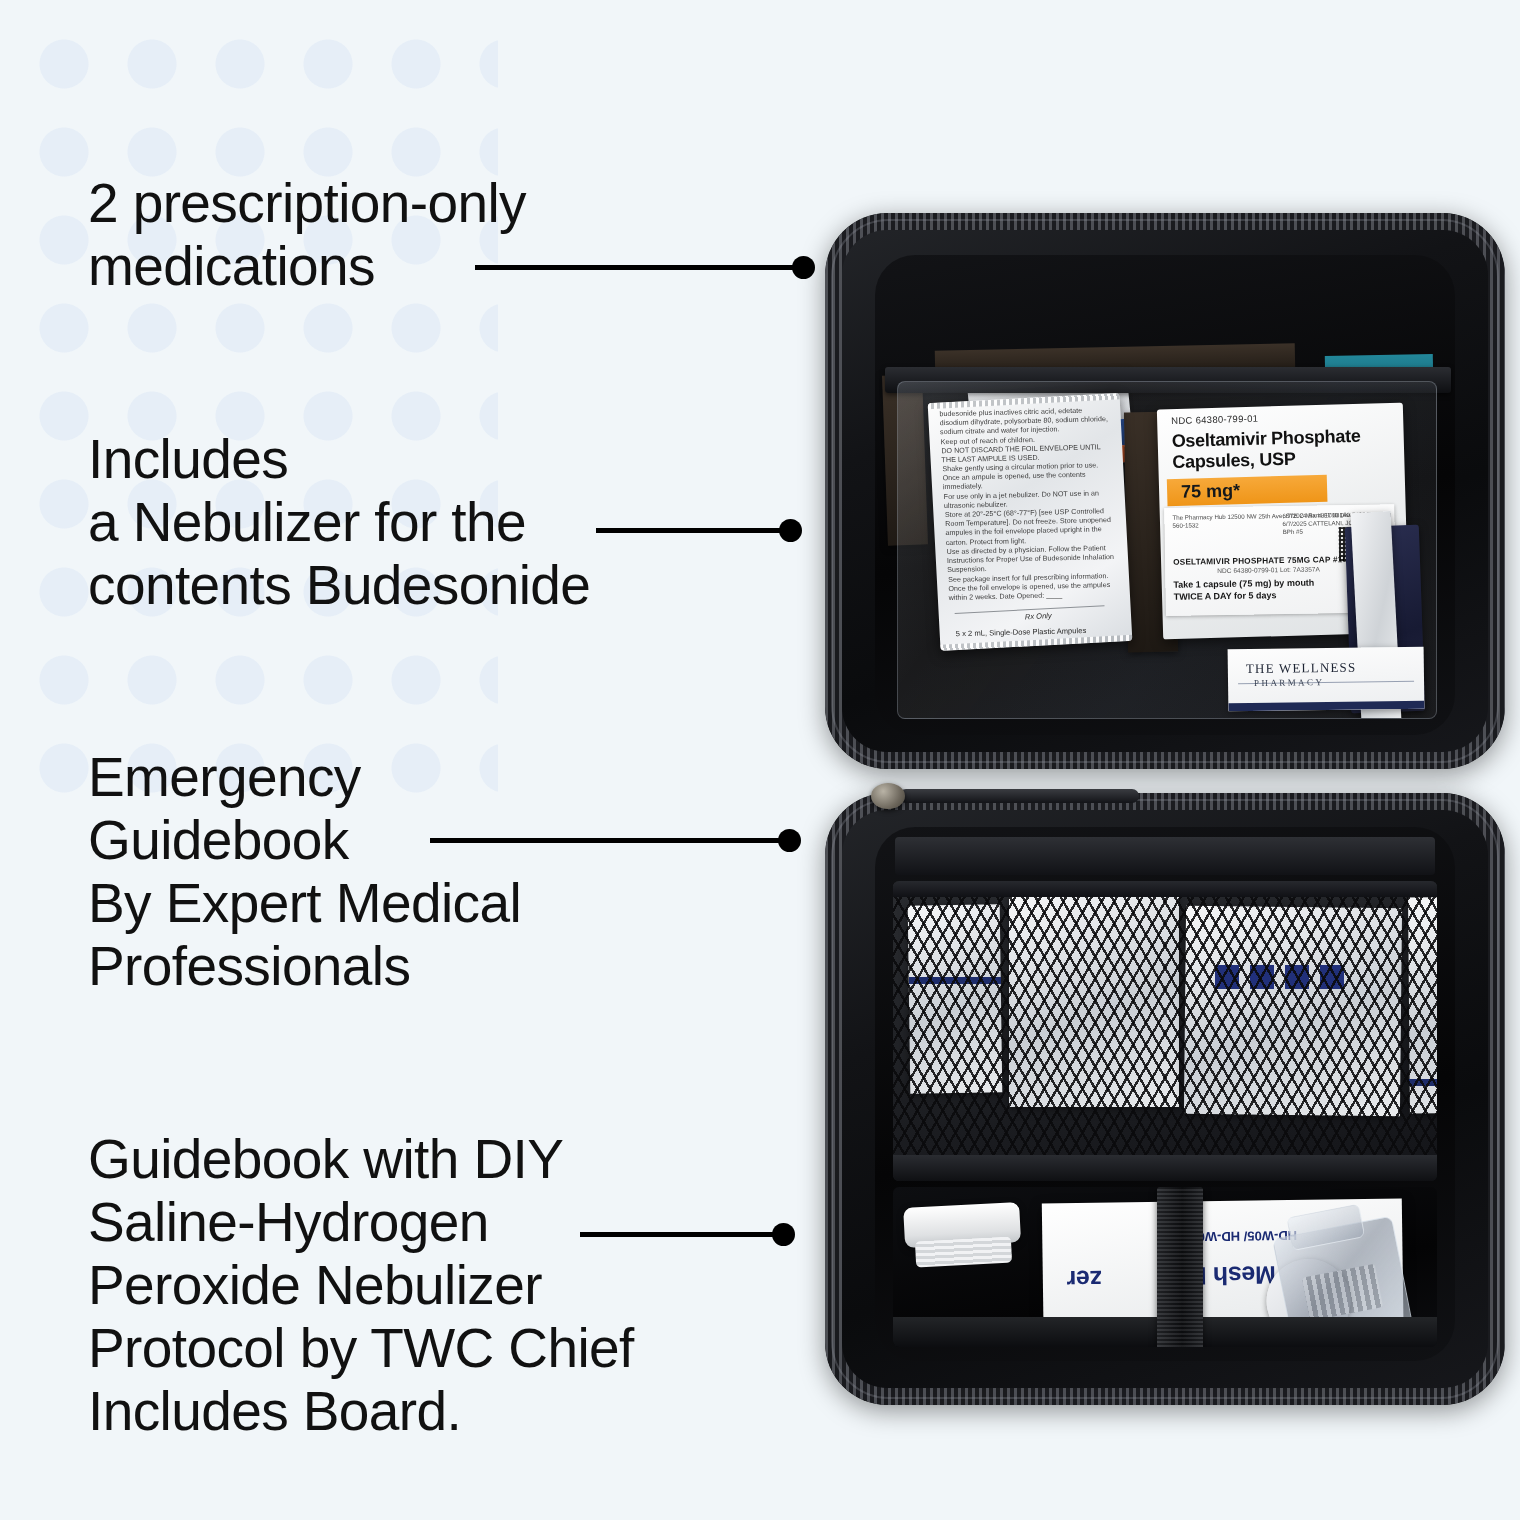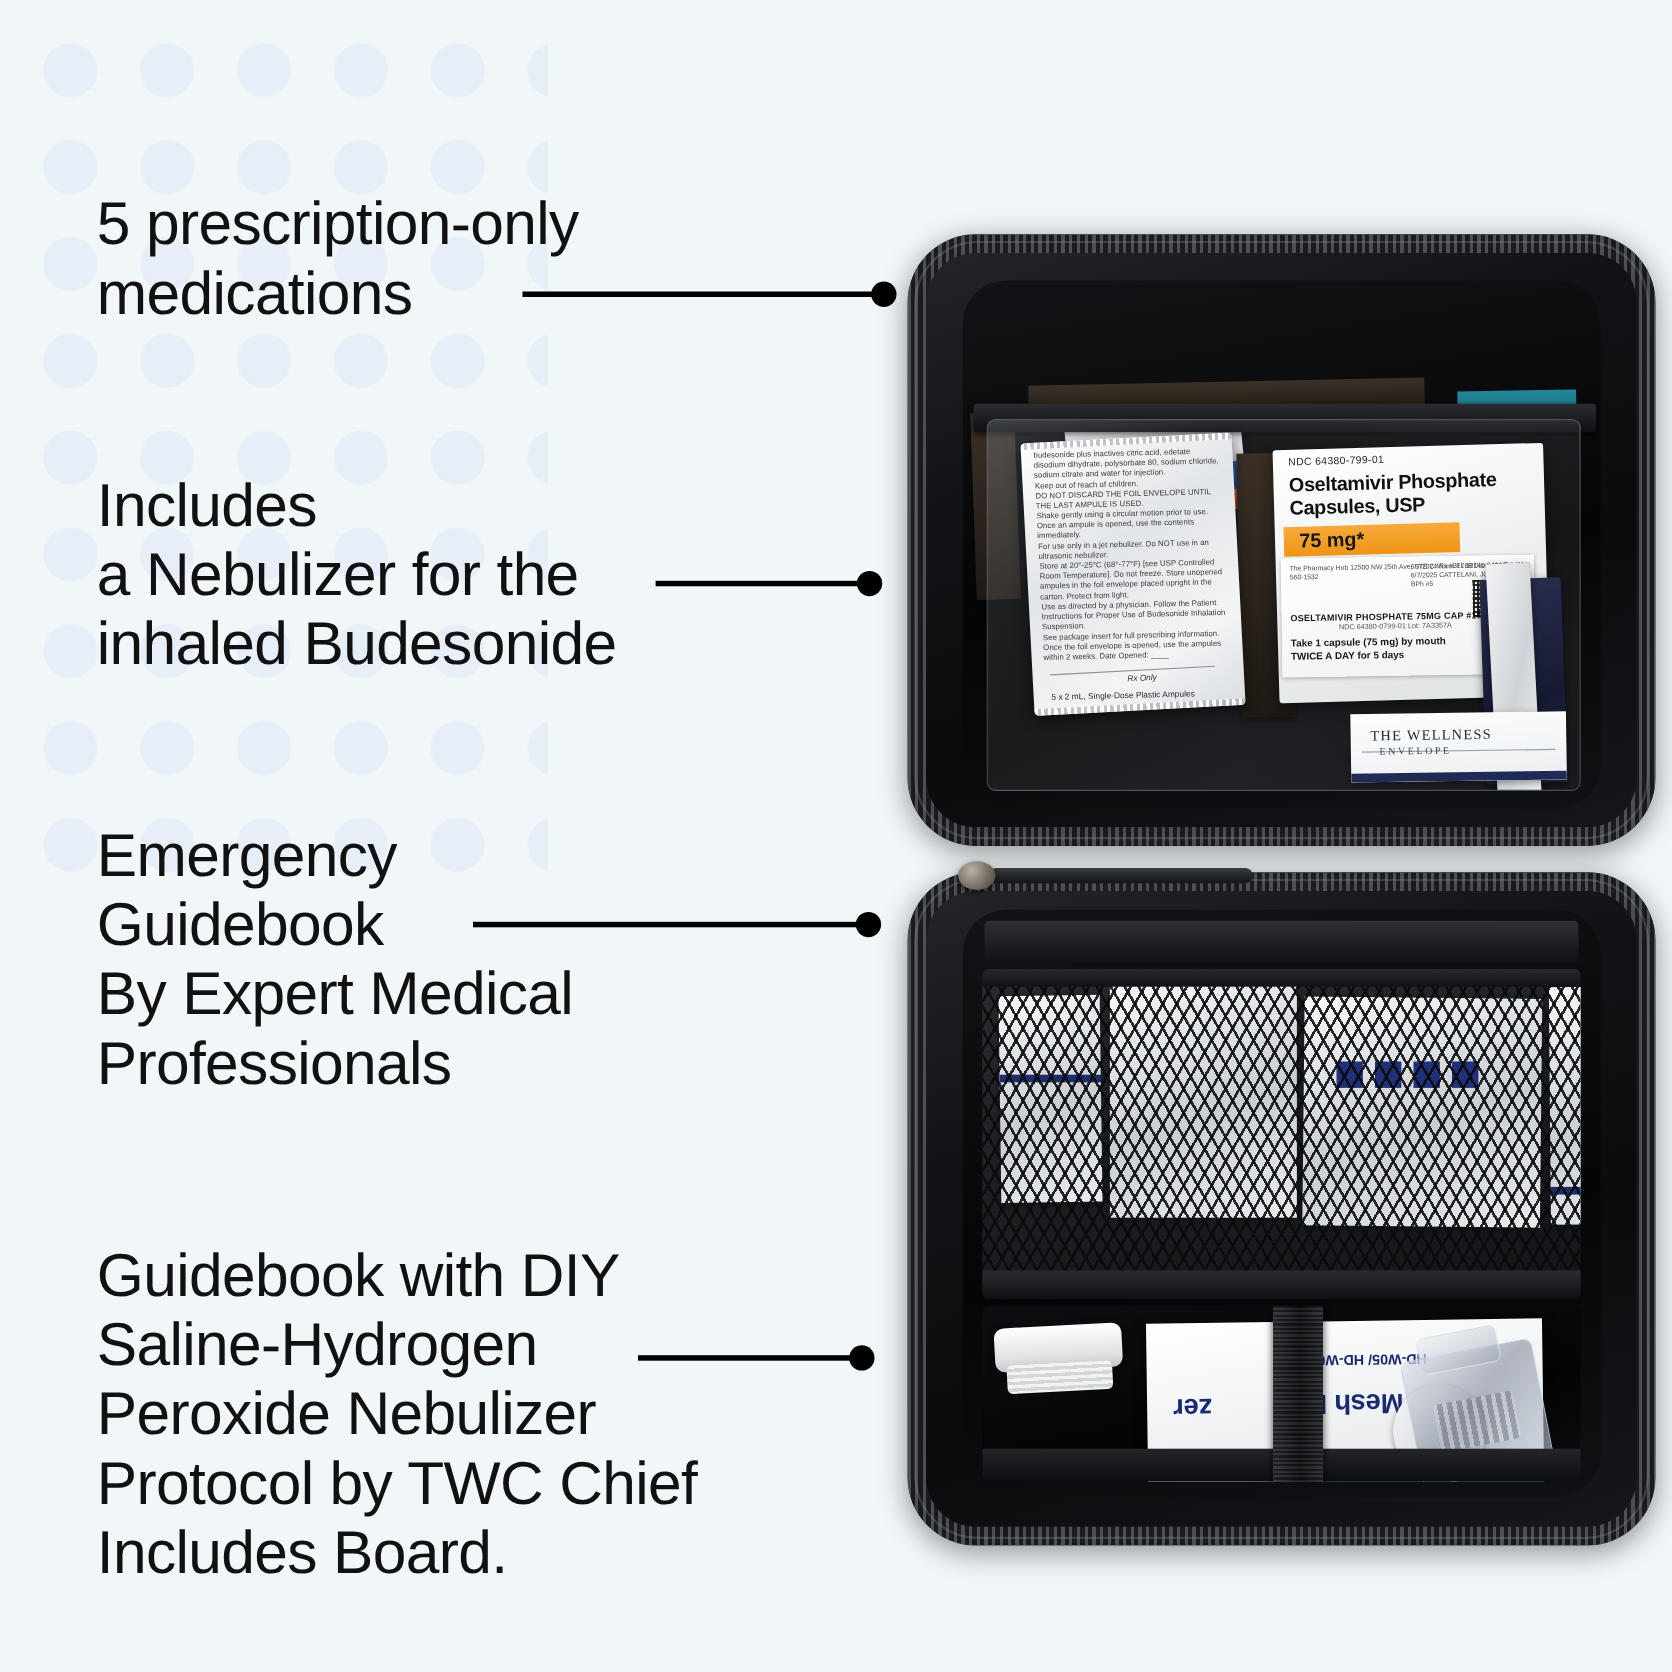--- a/index.html
+++ b/index.html
@@ -495,30 +495,30 @@
     position:absolute; left:0; right:0; bottom:0; height:30px;
     background:linear-gradient(180deg,#232528,#0c0d10);
   }
 </style>
 </head>
 <body>
 
 <div id="dot-grid"></div>
 
 <div class="callout" id="callout-1">
-  <div class="callout-text">5 prescription-only
+  <div class="callout-text">2 prescription-only
 medications</div>
 </div>
 <div class="leader" id="leader-1"></div>
 <div class="leader-dot" id="leader-dot-1"></div>
 
 <div class="callout" id="callout-2">
   <div class="callout-text">Includes
 a Nebulizer for the
-inhaled Budesonide</div>
+contents Budesonide</div>
 </div>
 <div class="leader" id="leader-2"></div>
 <div class="leader-dot" id="leader-dot-2"></div>
 
 <div class="callout" id="callout-3">
   <div class="callout-text">Emergency
 Guidebook
 By Expert Medical
 Professionals</div>
 </div>
@@ -607,21 +607,21 @@
             <div id="pharmacy-hub-text">THE PHARMACY HUB</div>
           </div>
         </div>
 
         <div id="navy-pouch"></div>
         <div id="white-sleeve"></div>
 
         <div id="wellness-card">
           <div class="wc-rule"></div>
           <div class="wc-name">THE WELLNESS</div>
-          <div class="wc-sub">ENVELOPE</div>
+          <div class="wc-sub">PHARMACY</div>
           <div class="wc-bottom"></div>
         </div>
       </div>
     </div>
   </div>
 
   <div id="zipper-pull"></div>
   <div id="zipper-slider"></div>
 
   <div class="case-half" id="case-base">

